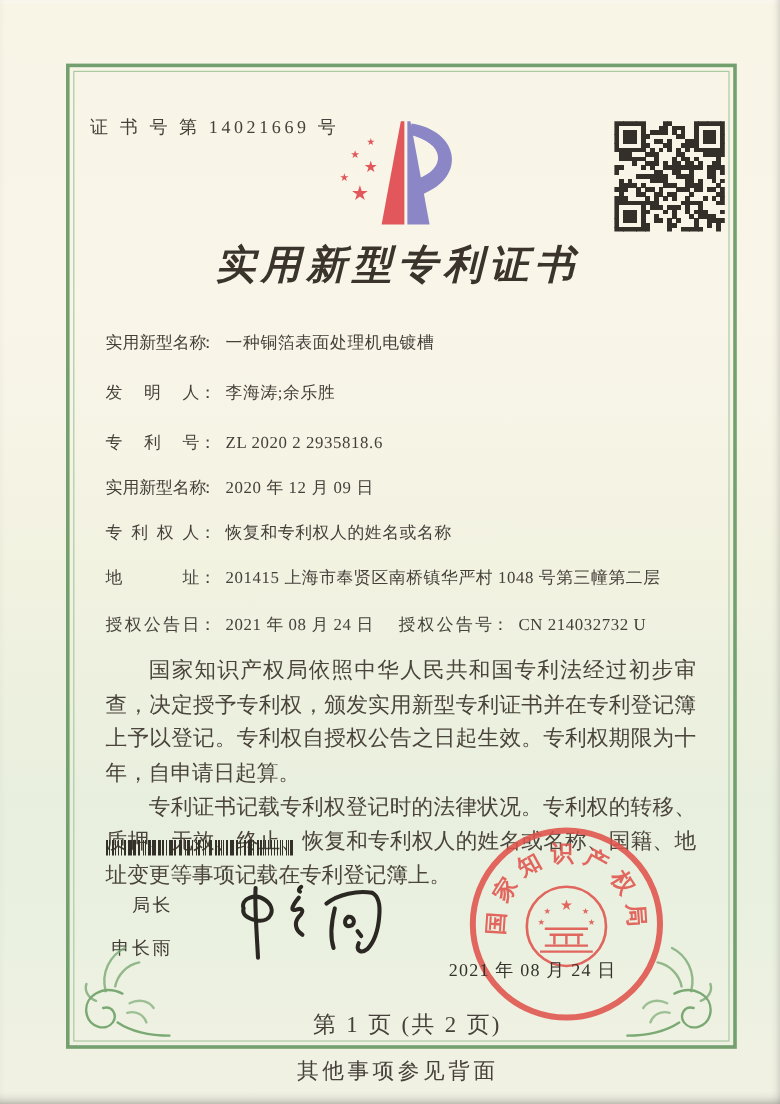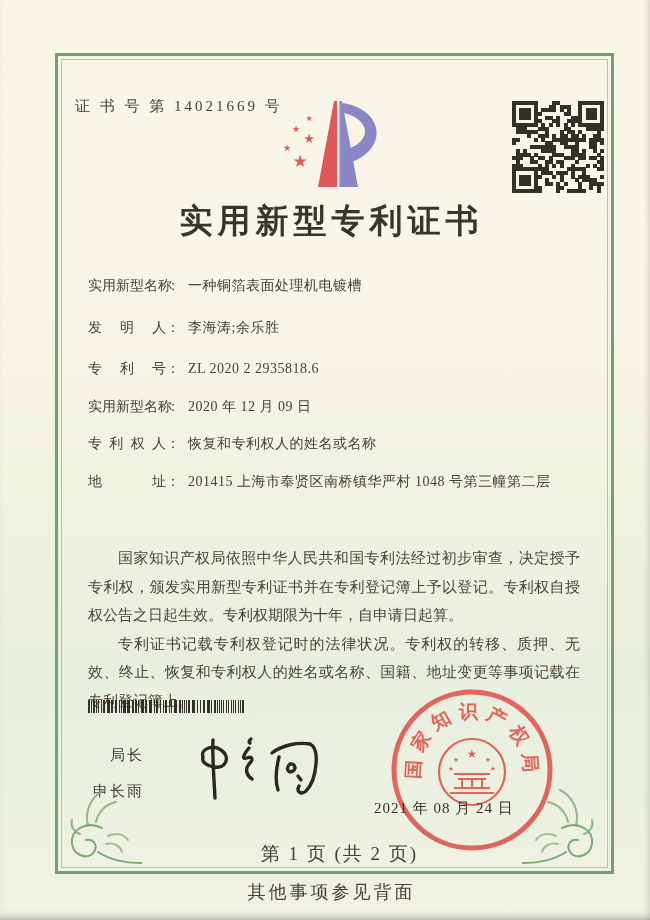--- a/index.html
+++ b/index.html
@@ -3,30 +3,30 @@
 <meta charset="utf-8">
 <style>
   html,body{margin:0;padding:0;}
   body{width:650px;height:920px;background:#cfccc2;font-family:"Liberation Serif","DejaVu Serif",serif;}
   .scan{position:relative;width:650px;height:920px;overflow:hidden;
     background:linear-gradient(180deg,#f8f4e6 0%,#f9f6e9 28%,#f2f2e1 52%,#e9efde 72%,#ebf1e0 86%,#f2f1e4 100%);
     box-shadow:inset 0 -7px 9px -6px rgba(60,60,55,.45), inset -5px 0 7px -5px rgba(60,60,55,.25), inset 0 3px 4px -2px rgba(255,255,255,.8);}
   .frame{position:absolute;left:55px;top:53px;width:553px;height:815px;border:3px solid #74a06f;}
   .frame::after{content:"";position:absolute;inset:3px;border:1px solid #abcaa3;pointer-events:none;}
   .certno{position:absolute;left:75px;top:97px;font-size:15px;letter-spacing:3px;color:#46413a;}
-  .title{position:absolute;left:55px;top:199px;width:553px;text-align:center;font-size:33px;font-weight:600;letter-spacing:5px;color:#3a342c;}
+  .title{position:absolute;left:55px;top:199px;width:553px;text-align:center;font-size:33px;font-weight:600;letter-spacing:5px;color:#3a342c;font-style:italic;}
   .logo{position:absolute;left:268px;top:95px;}
   .qr{position:absolute;left:512px;top:101px;}
   .fieldrow{position:absolute;left:88px;width:500px;font-size:14px;color:#45403a;white-space:nowrap;}
   .flabel{display:inline-block;width:78px;text-align:justify;text-align-last:justify;vertical-align:top;}
   .fcolon{display:inline-block;margin-right:8px;}
   .fvalue{letter-spacing:.5px;}
   .r0{top:277px}.r1{top:319px}.r2{top:360px}.r3{top:398px}.r4{top:435px}.r5{top:473px}.r6{top:512px}
   .grant2{position:absolute;left:244px;top:0;}
-  .paras{position:absolute;left:88px;top:544px;width:492px;font-size:15px;line-height:28.5px;color:#4a443c;text-align:justify;}
+  .paras{position:absolute;left:88px;top:544px;width:492px;font-size:18px;line-height:28.5px;color:#4a443c;text-align:justify;}
   .paras p{margin:0;text-indent:2em;}
   .barcode{position:absolute;left:88px;top:700px;}
   .signer{position:absolute;left:93px;top:737px;font-size:15px;color:#3f3a33;letter-spacing:2px;line-height:36px;text-align:right;}
   .sig{position:absolute;left:188px;top:712px;}
   .seal{position:absolute;left:388px;top:686px;}
   .sealdate{position:absolute;left:374px;top:799px;font-size:15px;color:#35322c;letter-spacing:1px;z-index:5;}
   .orn{position:absolute;top:780px;z-index:3;}
   .ornL{left:56px;}
   .ornR{left:522px;transform:scaleX(-1);}
   .pageno{position:absolute;left:63px;top:841px;width:553px;text-align:center;font-size:19px;color:#46413a;letter-spacing:2px;}
@@ -392,20 +392,26 @@
   <div class="fieldrow r3">
     <span class="flabel">实用新型名称</span><span class="fcolon">：</span><span class="fvalue">2020 年 12 月 09 日</span>
   </div>
   <div class="fieldrow r4">
     <span class="flabel">专利权人</span><span class="fcolon">：</span><span class="fvalue">恢复和专利权人的姓名或名称</span>
   </div>
   <div class="fieldrow r5">
     <span class="flabel">地址</span><span class="fcolon">：</span><span class="fvalue">201415 上海市奉贤区南桥镇华严村 1048 号第三幢第二层</span>
   </div>
 
+  <div class="fieldrow r6">
+    <span class="flabel">授权公告日</span><span class="fcolon">：</span><span class="fvalue">2021 年 08 月 24 日</span>
+    <span class="grant2">
+      <span class="flabel">授权公告号</span><span class="fcolon">：</span><span class="fvalue">CN 214032732 U</span>
+    </span>
+  </div>
 
   <div class="paras">
     <p>国家知识产权局依照中华人民共和国专利法经过初步审查，决定授予专利权，颁发实用新型专利证书并在专利登记簿上予以登记。专利权自授权公告之日起生效。专利权期限为十年，自申请日起算。</p>
     <p>专利证书记载专利权登记时的法律状况。专利权的转移、质押、无效、终止、恢复和专利权人的姓名或名称、国籍、地址变更等事项记载在专利登记簿上。</p>
   </div>
 
   <svg class="barcode" id="barcode" width="157" height="13" viewBox="0 0 157 13" shape-rendering="crispEdges">
       <rect x="0" y="0" width="2" height="13" fill="#33302a"></rect>
       <rect x="3" y="0" width="1" height="13" fill="#33302a"></rect>
       <rect x="5" y="0" width="2" height="13" fill="#33302a"></rect>

